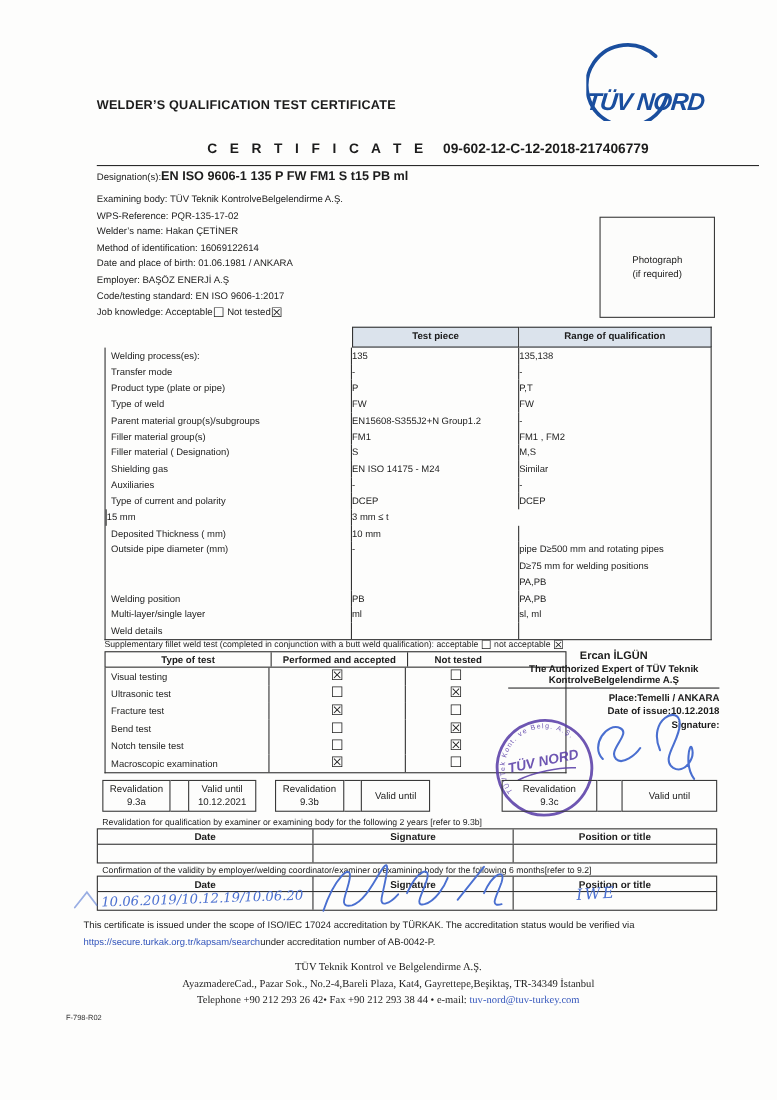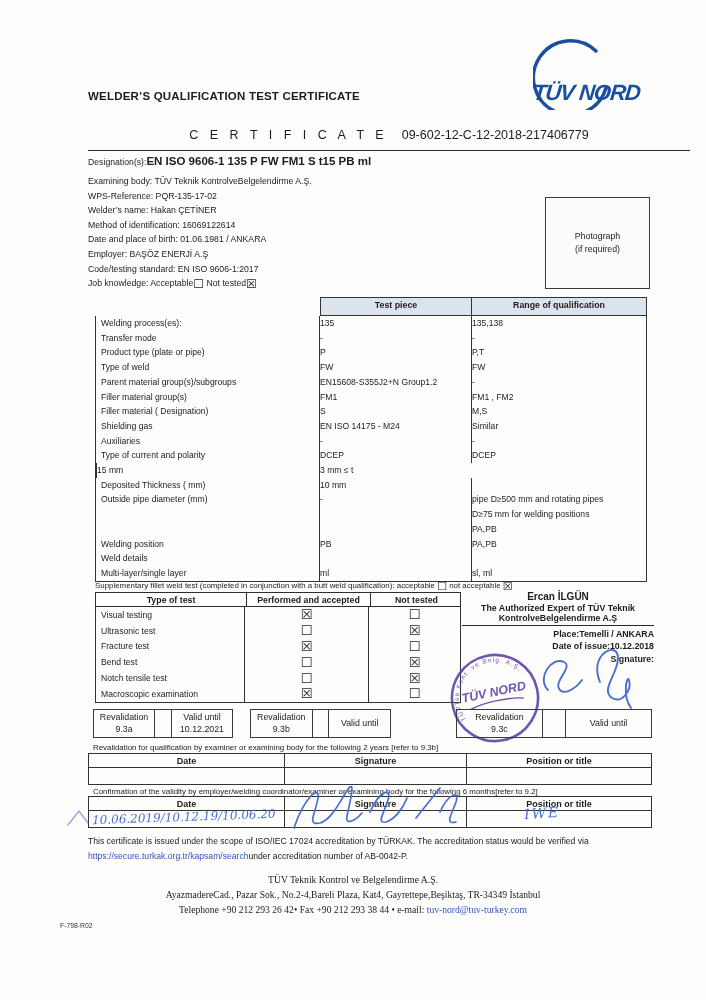--- a/index.html
+++ b/index.html
@@ -9,21 +9,21 @@
     margin:0 auto;
   }
   
   .doc-title{position:absolute;left:88px;top:90px;font-size:11.5px;font-weight:bold;letter-spacing:.2px;}
   .logo{position:absolute;left:533px;top:18px;width:165px;height:92px;}
   .logo svg{position:absolute;left:0;top:0;}
   .logo-text{
     position:absolute;left:0px;top:62px;font-size:22px;font-weight:bold;font-style:italic;
     color:#1a4e9e;letter-spacing:-1px;transform:skewX(-6deg);white-space:nowrap;
   }
-  .cert-line{position:absolute;left:88px;top:128px;width:602px;text-align:center;font-weight:normal;font-size:12.5px;}
+  .cert-line{position:absolute;left:88px;top:128px;width:602px;text-align:center;font-weight:bold;font-size:12.5px;}
   .cert-label{letter-spacing:4px;margin-right:14px;}
   .cert-rule{position:absolute;left:88px;top:150px;width:602px;border-top:1.6px solid #2a2a2a;}
   .designation{position:absolute;left:88px;top:155px;font-size:8.7px;white-space:nowrap;}
   .designation b{font-size:11.5px;}
   
   .details{position:absolute;left:88px;top:174px;font-size:8.7px;line-height:14.6px;}
   .jk-box{font-family:"DejaVu Sans",sans-serif;font-size:12px;vertical-align:-2px;}
   .photo-box{
     position:absolute;left:545px;top:197px;width:103px;height:90px;border:1.6px solid #3a3a3a;
     display:flex;flex-direction:column;align-items:center;justify-content:center;
@@ -38,21 +38,21 @@
   }
   .mt-header .hcell+ .hcell{border-left:none;}
   .mt-body{border:1.5px solid #333;border-top:none;}
   .mt-row{display:grid;grid-template-columns:223px 152px 173px;min-height:14.7px;}
   .mt-row .c-label{padding-left:5px;line-height:14.7px;white-space:nowrap;}
   .mt-row .c-val{text-align:left;line-height:14.7px;white-space:pre-line;border-left:1.5px solid #333;}
   
   .suppl{position:absolute;left:95px;top:580px;font-size:7.9px;white-space:nowrap;}
   .suppl .jk-box{font-size:11px;}
   
-  .tests{position:absolute;left:95px;top:592px;width:366px;font-size:8.6px;}
+  .tests{position:absolute;left:95px;top:592px;width:420px;font-size:8.6px;}
   .tt-header{display:grid;grid-template-columns:150px 124px 92px;border:1.6px solid #2e2e2e;}
   .tt-header div{text-align:center;font-weight:bold;padding:2px 0 1px;font-size:8.8px;}
   .tt-header div+div{border-left:1.5px solid #333;}
   .tt-body{border:1.5px solid #333;border-top:none;}
   .tt-row{display:grid;grid-template-columns:148px 124px 92px;min-height:15.8px;align-items:center;}
   .tt-row .c-label{padding-left:5px;}
   .tt-row .c-cb{text-align:center;border-left:1.5px solid #333;align-self:stretch;display:flex;align-items:center;justify-content:center;}
   .cbg{font-family:"DejaVu Sans",sans-serif;font-size:13px;line-height:13px;}
   
   .auth{position:absolute;left:462px;top:591px;width:192px;font-size:8.8px;font-weight:bold;}
@@ -79,21 +79,21 @@
   .bt-head div+div{border-left:1.5px solid #333;}
   .bt-row{display:grid;grid-template-columns:195px 182px 185px;min-height:16px;}
   .bt-row div+div{border-left:1.5px solid #333;}
   
   .hw{font-family:"DejaVu Serif",serif;font-style:italic;color:#4a6fd0;}
   .hw-date{position:absolute;left:92px;top:810px;font-size:12px;transform:rotate(-2deg);white-space:nowrap;}
   .hw-pos{position:absolute;left:524px;top:805px;font-size:14px;letter-spacing:2px;transform:rotate(-4deg);}
   .sig-bottom{position:absolute;left:288px;top:780px;}
   .hw-mark{position:absolute;left:66px;top:808px;opacity:.55;}
   
-  .accred{position:absolute;left:88px;top:834px;font-size:8.6px;line-height:14.5px;}
+  .accred{position:absolute;left:76px;top:834px;font-size:8.6px;line-height:14.5px;}
   .accred a{color:#3355bb;}
   .footer{position:absolute;left:30px;top:872px;width:646px;text-align:center;
     font-family:"Liberation Serif",serif;font-size:9.6px;line-height:15px;}
   .footer a{color:#3355bb;}
   .form-code{position:absolute;left:60px;top:922px;font-size:6.8px;color:#333;}
   a{cursor:pointer;}
 </style>
 </head>
 <body>
 
@@ -226,29 +226,29 @@
 PA,PB</div>
         </div>
 
         <div class="mt-row">
           <div class="c-label">Welding position</div>
           <div class="c-val">PB</div>
           <div class="c-val">PA,PB</div>
         </div>
 
         <div class="mt-row">
+          <div class="c-label">Multi-layer/single layer</div>
+          <div class="c-val">ml</div>
+          <div class="c-val">sl, ml</div>
+        </div>
+
+        <div class="mt-row">
           <div class="c-label">Weld details</div>
           <div class="c-val"></div>
           <div class="c-val"></div>
-        </div>
-
-        <div class="mt-row">
-          <div class="c-label">Multi-layer/single layer</div>
-          <div class="c-val">ml</div>
-          <div class="c-val">sl, ml</div>
         </div>
       </div>
   </div>
 
   <div class="suppl">
     <span>Supplementary fillet weld test (completed in conjunction with a butt weld qualification): acceptable</span>
     <span class="jk-box">☐</span>
     <span>not acceptable</span>
     <span class="jk-box">☒</span>
   </div>

